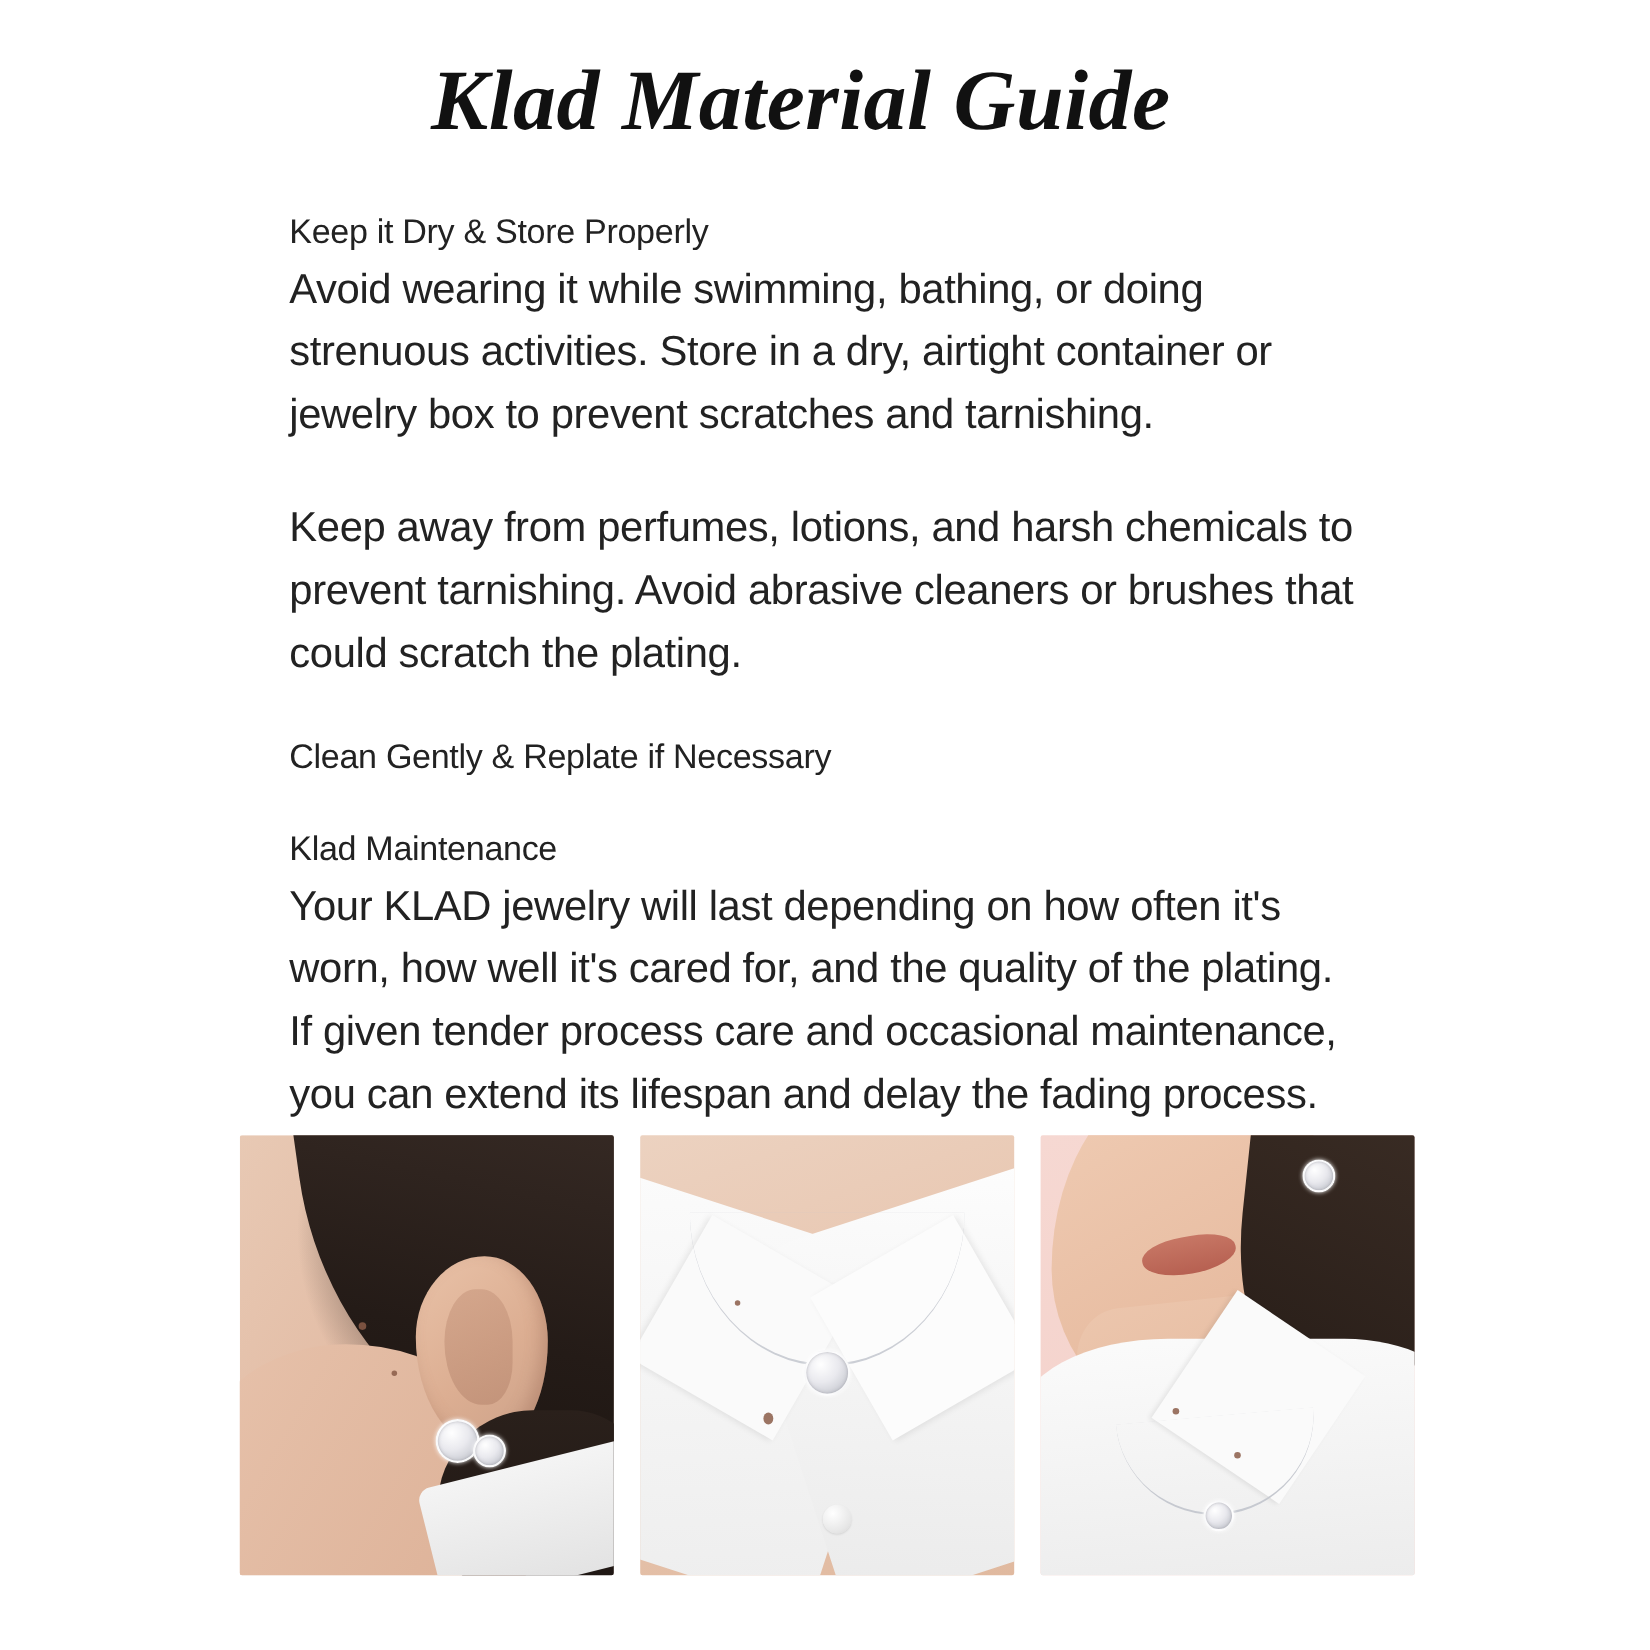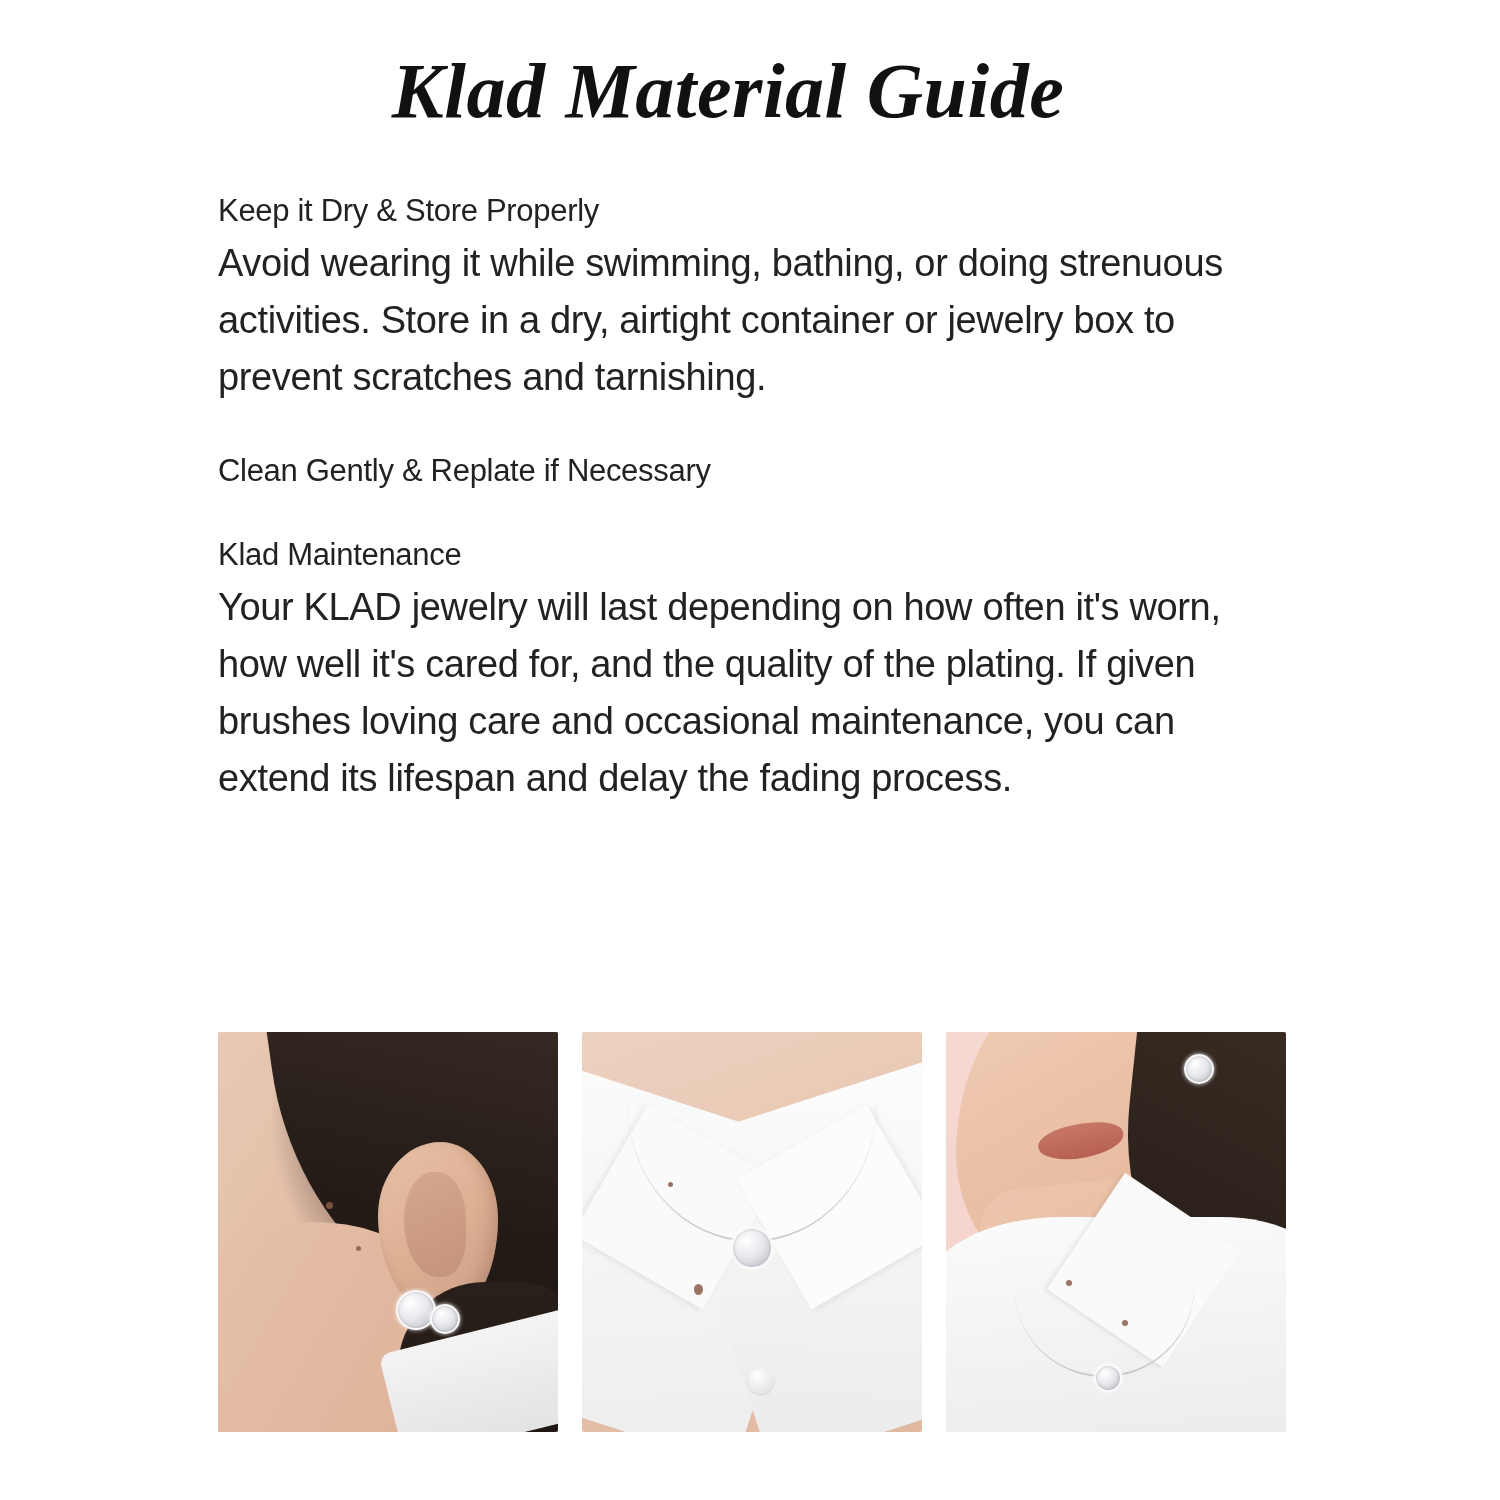--- a/index.html
+++ b/index.html
@@ -30,21 +30,21 @@
     color: #111111;
     letter-spacing: 0.5px;
     padding-top: 48px;
   }
 
   .content {
     padding: 0 218px 0 218px;
     margin-top: 58px;
   }
 
-  .section { margin-bottom: 46px; }
+  .section { margin-bottom: 46px; margin-left: 45px; }
 
   .section-heading {
     font-size: 31px;
     font-weight: 400;
     color: #222222;
     letter-spacing: -0.3px;
     line-height: 1.25;
     margin-bottom: 4px;
   }
 
@@ -244,29 +244,30 @@
   <h1 class="page-title">Klad Material Guide</h1>
 
   <div class="content">
 
     <section class="section">
       <h2 class="section-heading">Keep it Dry &amp; Store Properly</h2>
       <p class="section-body">Avoid wearing it while swimming, bathing, or doing strenuous activities. Store in a dry, airtight container or jewelry box to prevent scratches and tarnishing.</p>
     </section>
 
     <section class="section">
+      <p class="section-body">Keep away from perfumes, lotions, and harsh chemicals to prevent tarnishing. Avoid abrasive cleaners or brushes that could scratch the plating.</p>
     </section>
 
     <section class="section">
       <h2 class="section-heading">Clean Gently &amp; Replate if Necessary</h2>
     </section>
 
     <section class="section">
       <h2 class="section-heading">Klad Maintenance</h2>
-      <p class="section-body">Your KLAD jewelry will last depending on how often it's worn, how well it's cared for, and the quality of the plating. If given brushes loving care and occasional maintenance, you can extend its lifespan and delay the fading process.</p>
+      <p class="section-body">Your KLAD jewelry will last depending on how often it's worn, how well it's cared for, and the quality of the plating. If given tender process care and occasional maintenance, you can extend its lifespan and delay the fading process.</p>
     </section>
 
   </div>
 
   <div class="gallery">
 
     <div class="photo p1">
       <div class="p1-hair"></div>
       <div class="p1-neck"></div>
       <div class="p1-ear"></div>

